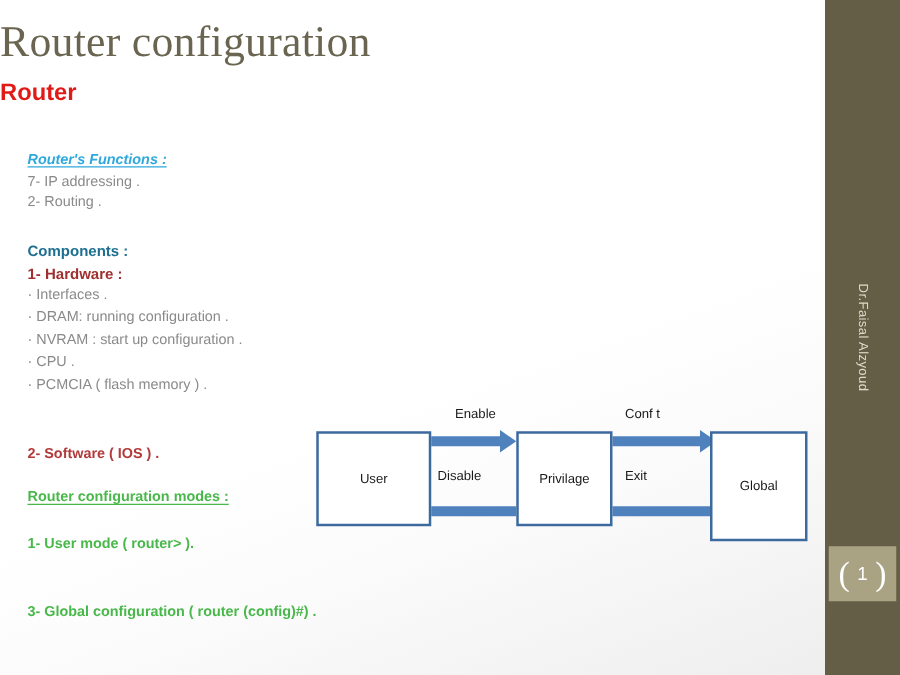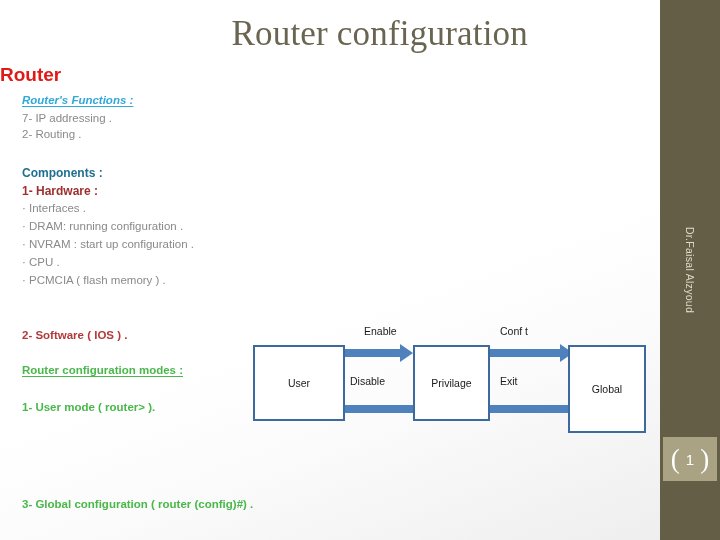--- a/index.html
+++ b/index.html
@@ -70,39 +70,39 @@
     font-size: 15px;
     margin: 0 6px;
     font-family: "Liberation Sans", sans-serif;
   }
   
   .slide-title {
     position: absolute;
     left: 0;
     top: 14px;
     width: 528px;
-    text-align: right;
+    text-align: left;
     font-family: "Liberation Serif", serif;
     font-size: 35px;
     color: #6a6550;
     letter-spacing: 0.2px;
   }
   .slide-subtitle {
     position: absolute;
     left: 0;
     top: 64px;
     width: 660px;
     text-align: left;
     font-family: "Liberation Sans", sans-serif;
     font-size: 19px;
     font-weight: bold;
     color: #e01b17;
   }
   
-  .body-text { position: absolute; left: 22px; }
+  .body-text { position: absolute; left: 22px; margin-top: 28px; }
   .h-funcs {
     top: 94px;
     font-size: 11.5px;
     font-weight: bold;
     font-style: italic;
     color: #2fa8dc;
     text-decoration: underline;
     text-underline-offset: 2px;
   }
   .line { font-size: 11.5px; color: #8a8a8a; }
@@ -140,21 +140,21 @@
     text-underline-offset: 2px;
     text-align: center;
   }
   .mode {
     font-size: 11.5px;
     font-weight: bold;
     color: #49b84a;
   }
   .md1 { top: 401px; }
   .md2 { top: 437px; }
-  .md3 { top: 498px; }
+  .md3 { top: 456px; }
   
   .diagram { position: absolute; left: 0; top: 0; width: 660px; height: 540px; }
   .node {
     position: absolute;
     border: 2px solid #3c6a9e;
     background: #ffffff;
     box-sizing: border-box;
     display: flex;
     align-items: center;
     justify-content: center;

